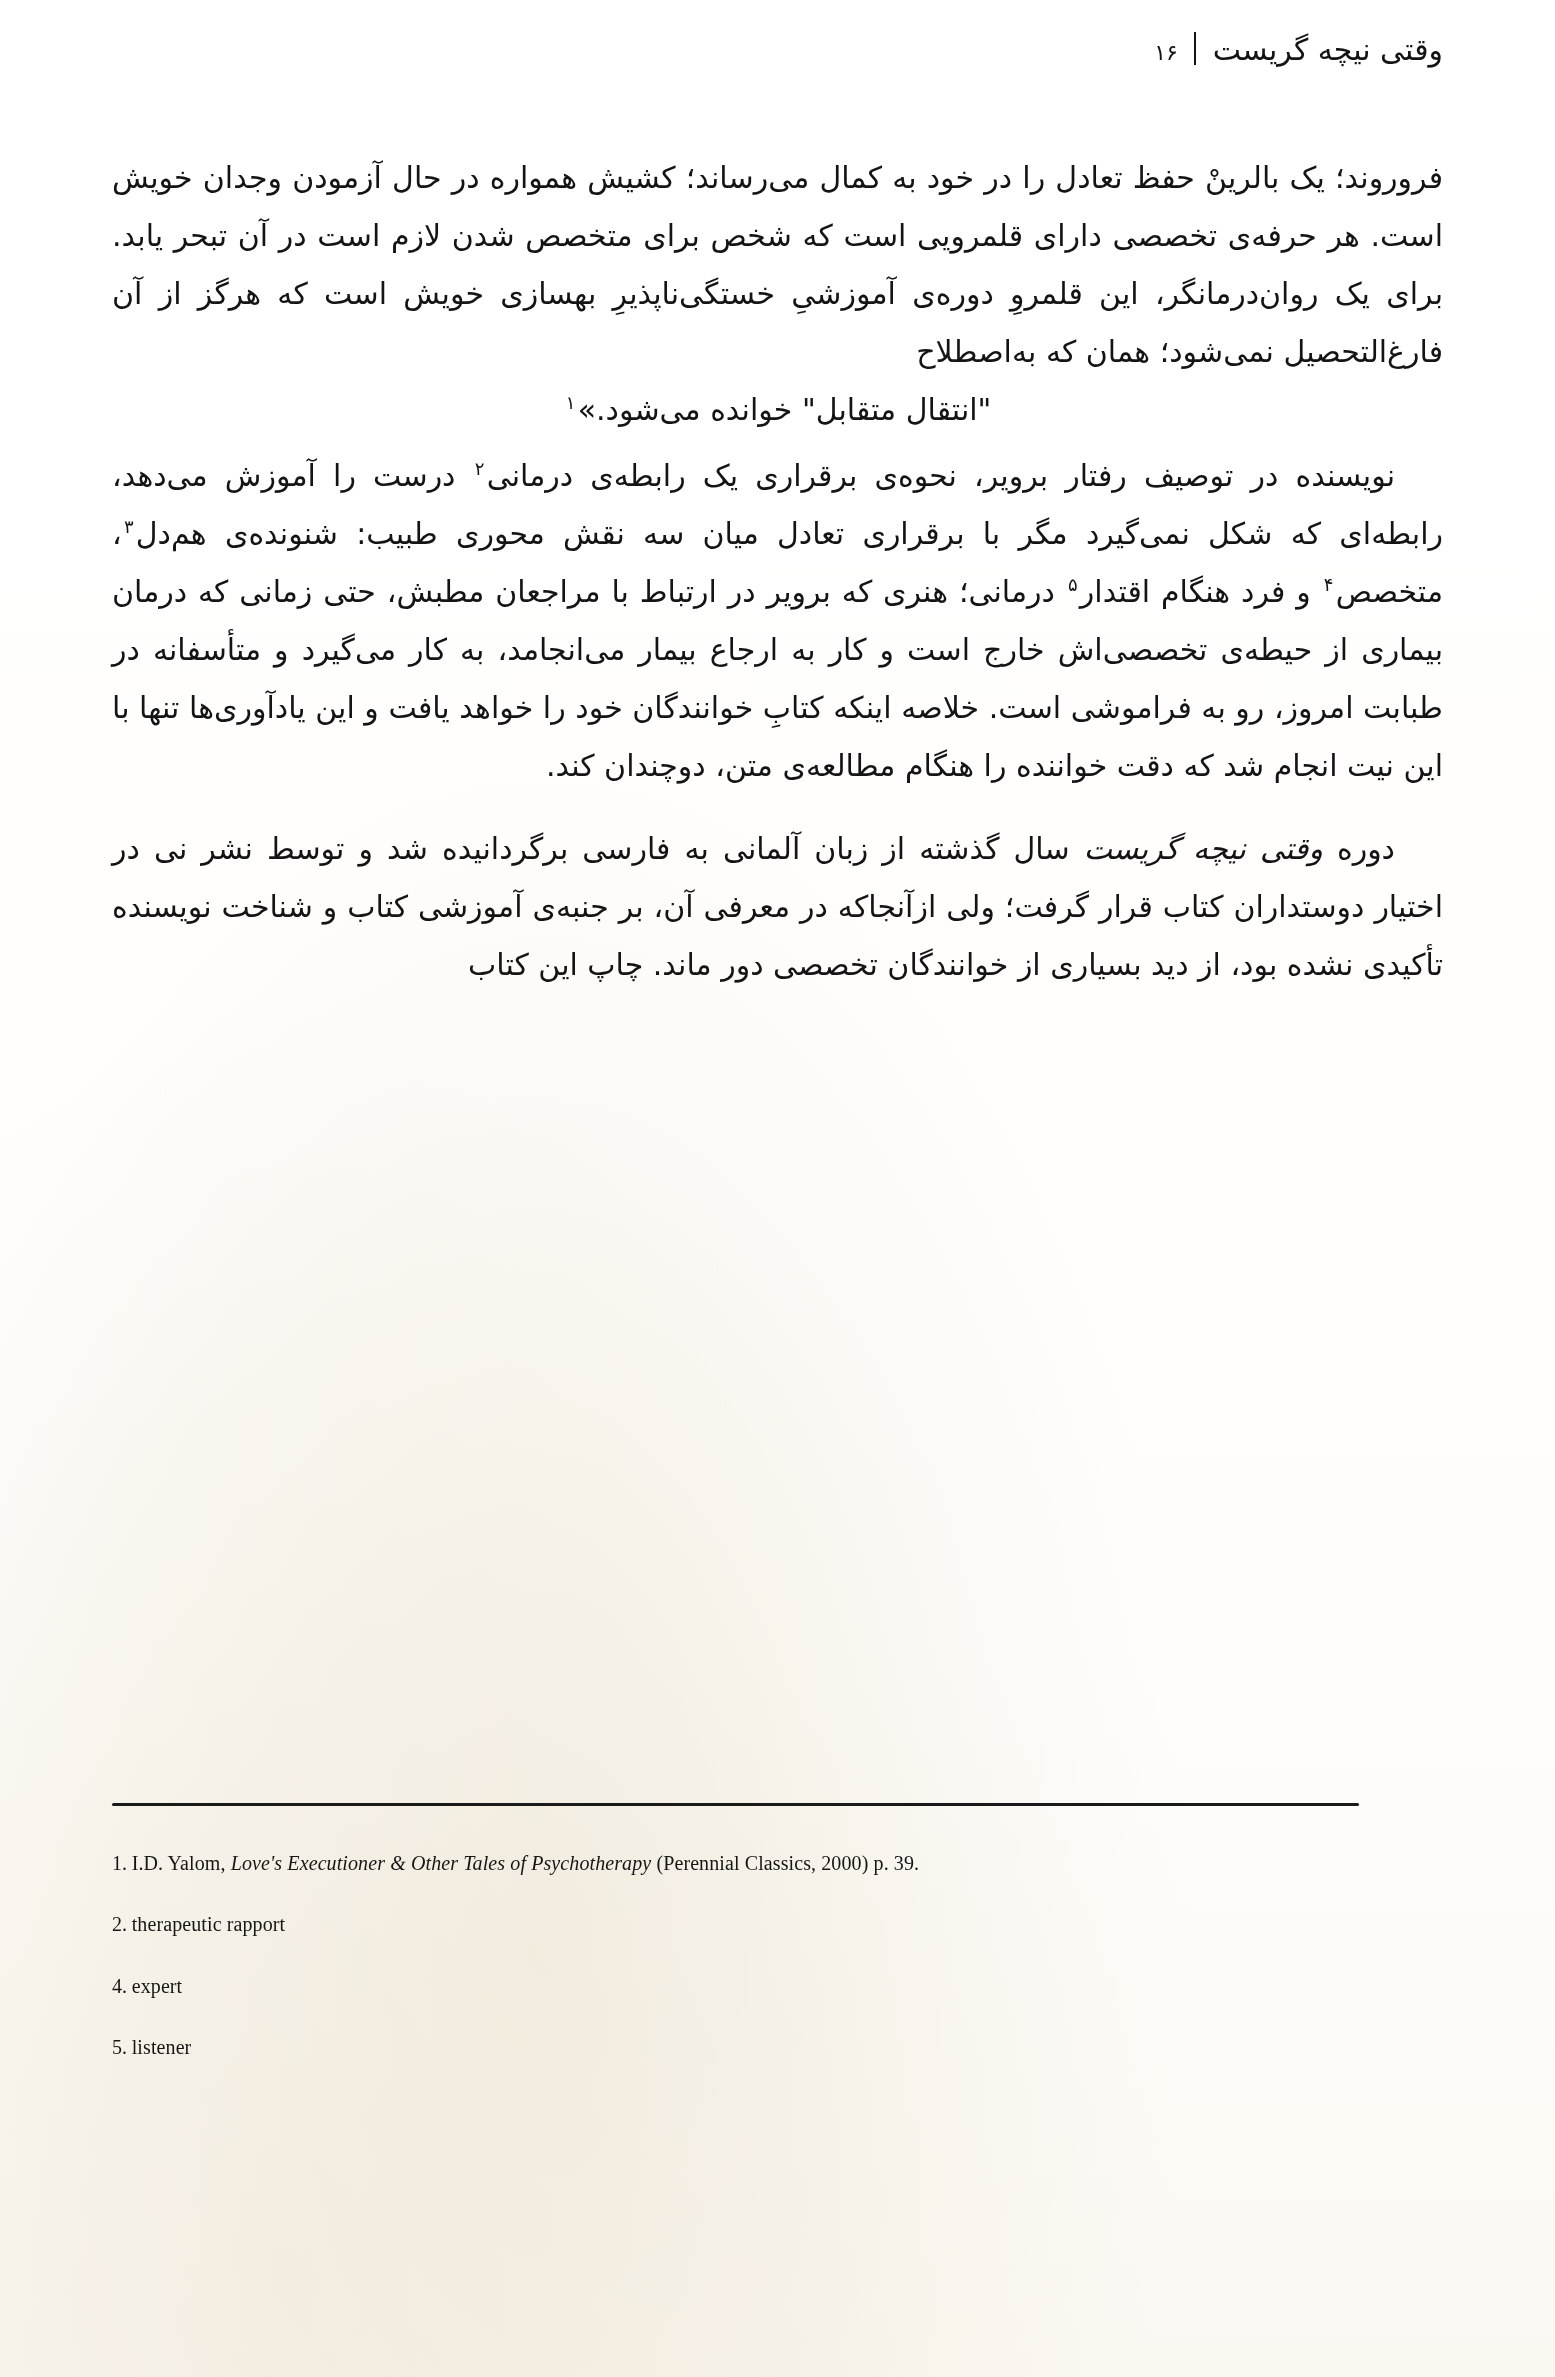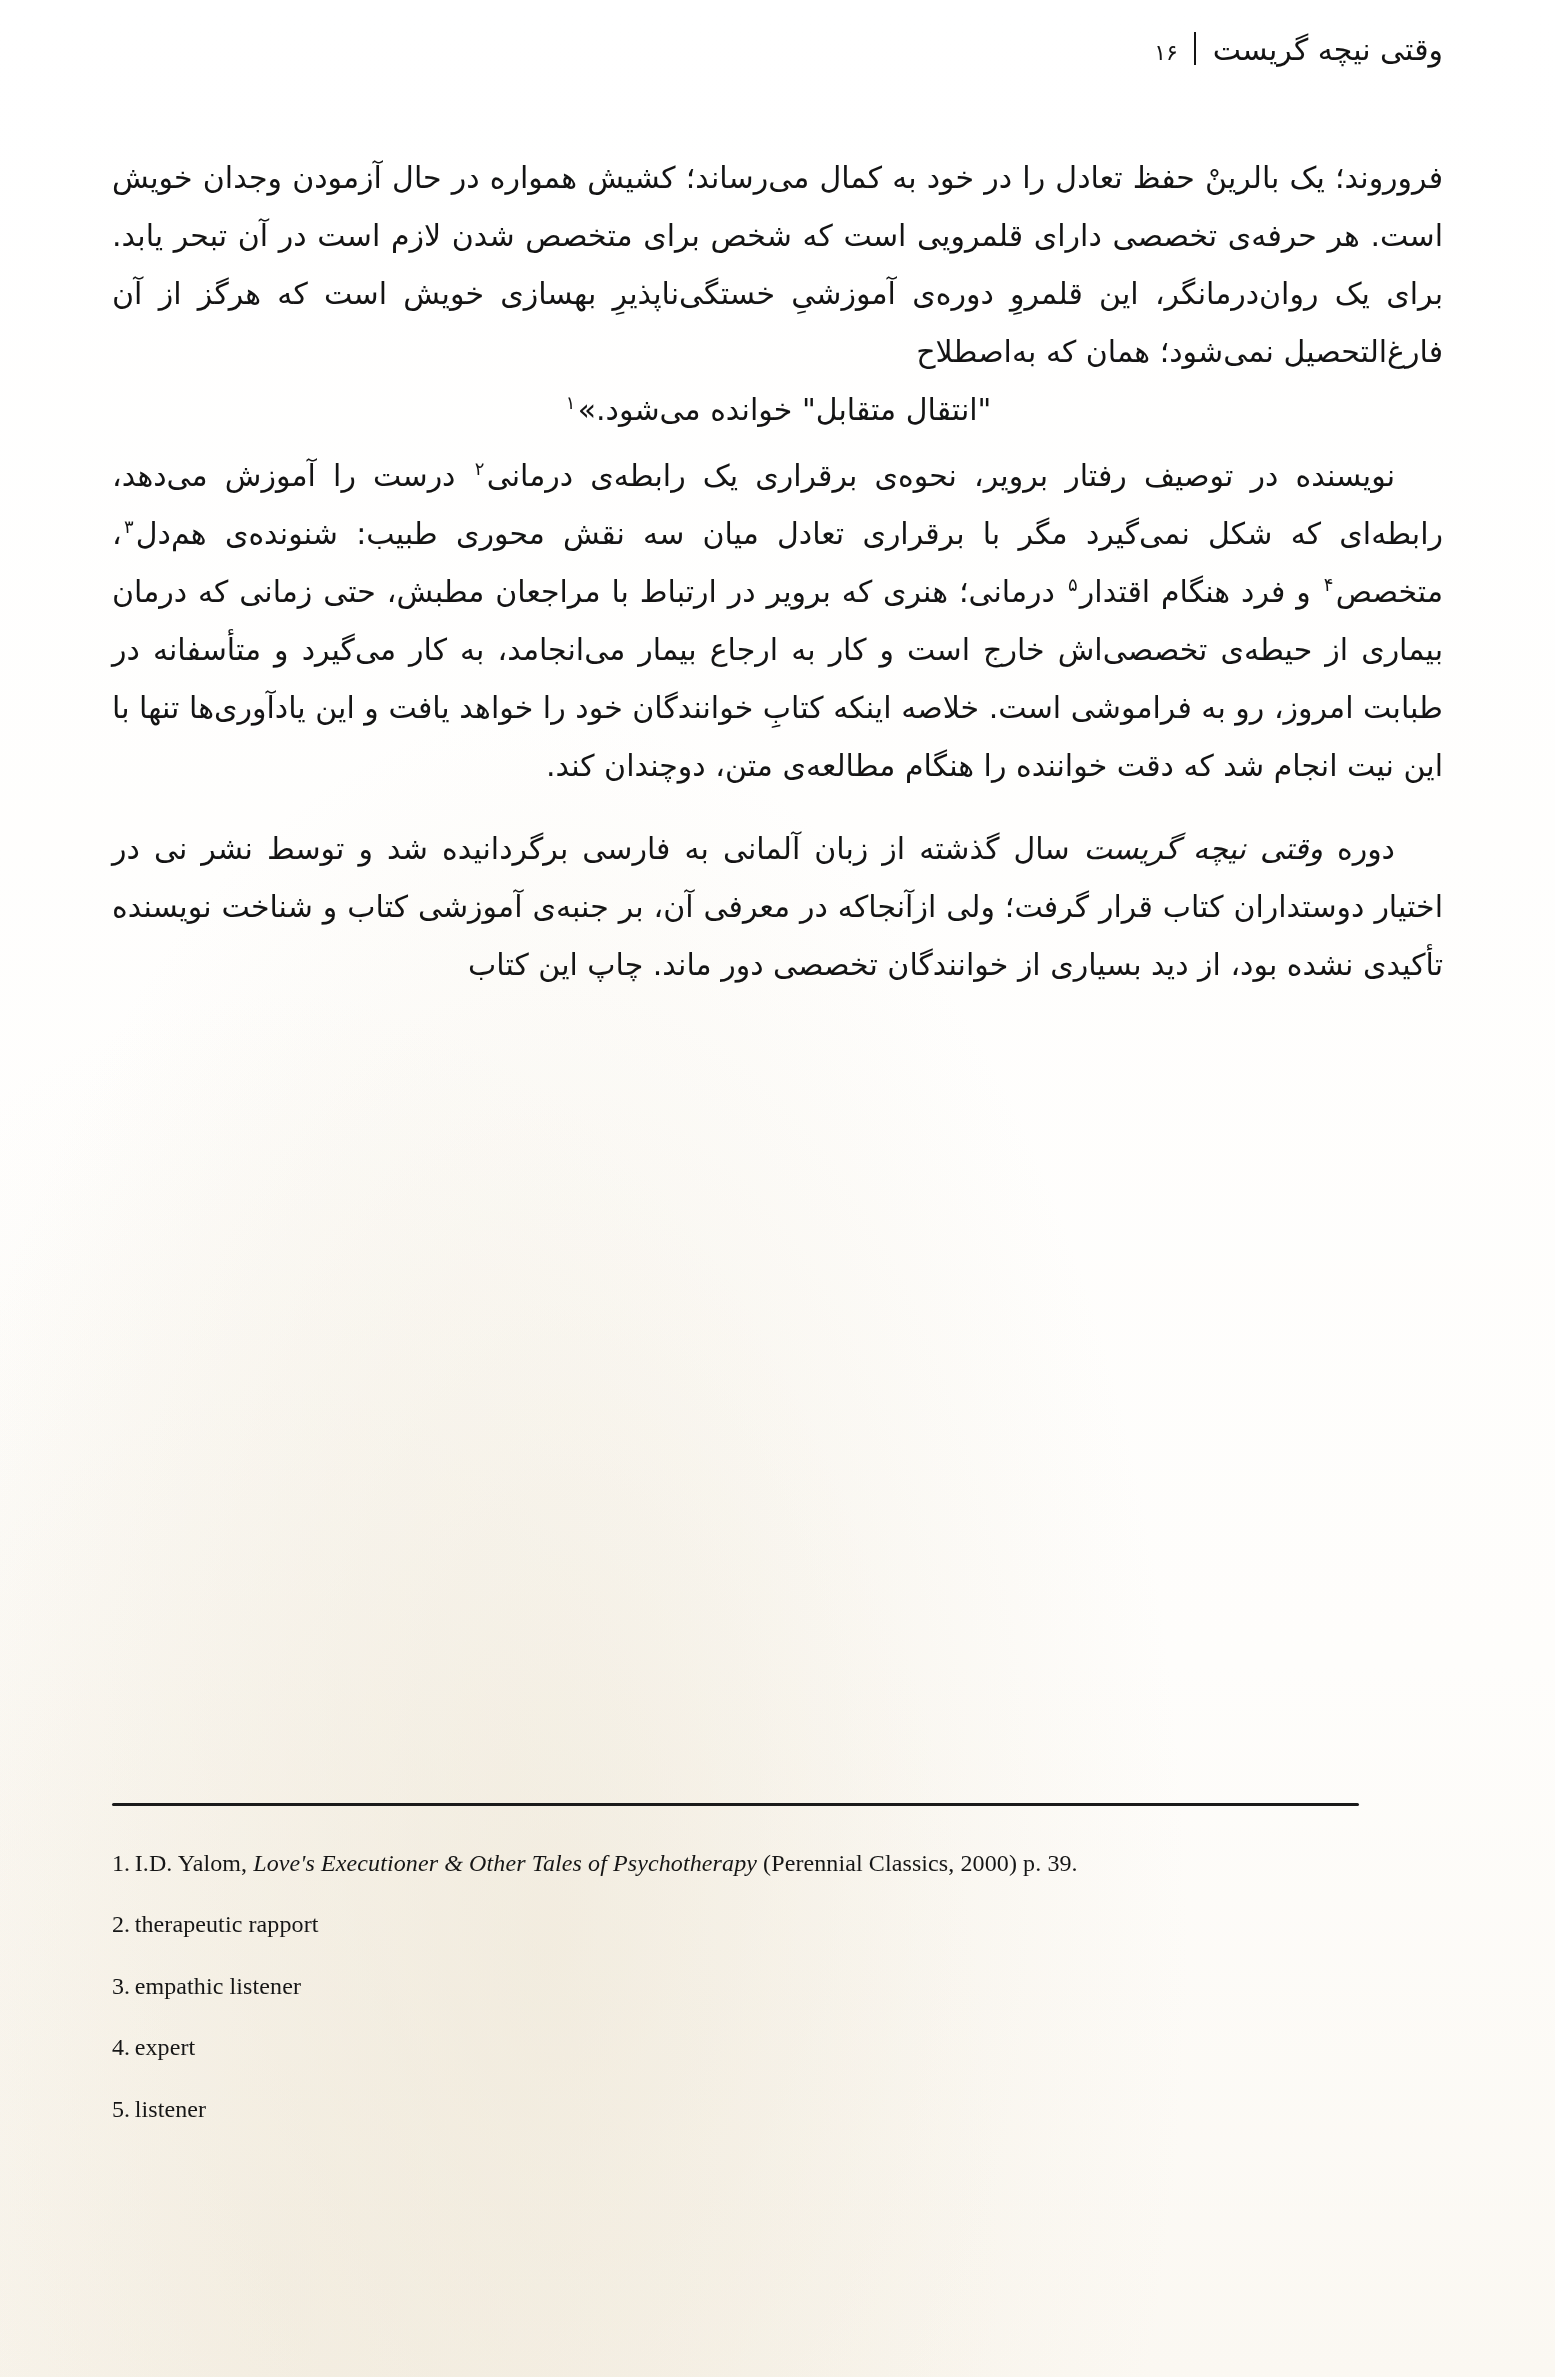--- a/index.html
+++ b/index.html
@@ -118,21 +118,21 @@
     position: absolute;
     top: 1844px;
     left: 112px;
     right: 112px;
     direction: ltr;
     text-align: left;
     font-family: "Liberation Serif", "DejaVu Serif", serif;
     color: #161616;
   }
   .fn-item {
-    font-size: 24px;
+    font-size: 20px;
     line-height: 39px;
     margin-bottom: 22.4px;
     letter-spacing: 0.1px;
   }
   .fn-item .fn-num {
     margin-right: 4.5px;
   }
   .fn-item i {
     font-style: italic;
   }
@@ -178,23 +178,20 @@
     <div class="footnotes">
 
       <div class="fn-item">
         <span class="fn-num">1.</span><span>I.D. Yalom,</span> <i>Love's Executioner &amp; Other Tales of Psychotherapy</i> <span>(Perennial Classics, 2000) p. 39.</span>
       </div>
 
       <div class="fn-item">
         <span class="fn-num">2.</span><span>therapeutic rapport</span>
       </div>
 
-      <div class="fn-item">
-        <span class="fn-num">3.</span><span>empathic listener</span>
-      </div>
 
       <div class="fn-item">
         <span class="fn-num">4.</span><span>expert</span>
       </div>
 
       <div class="fn-item">
         <span class="fn-num">5.</span><span>listener</span>
       </div>
 
     </div>

